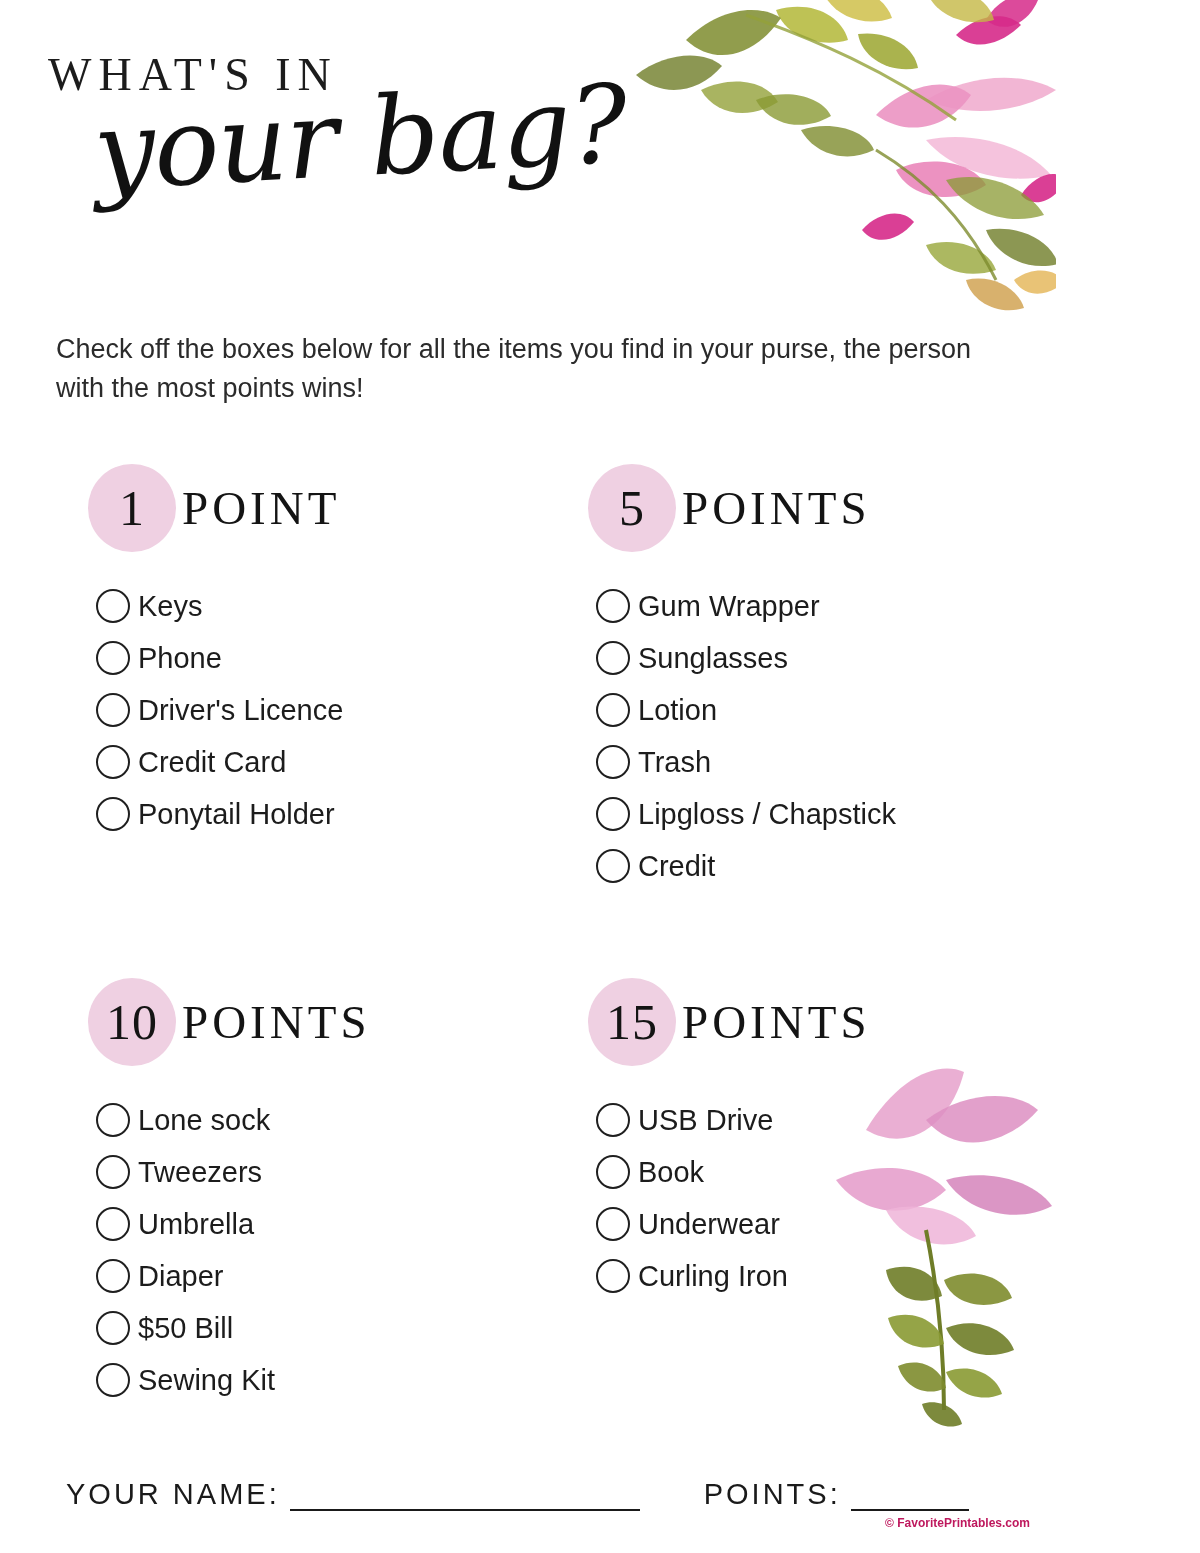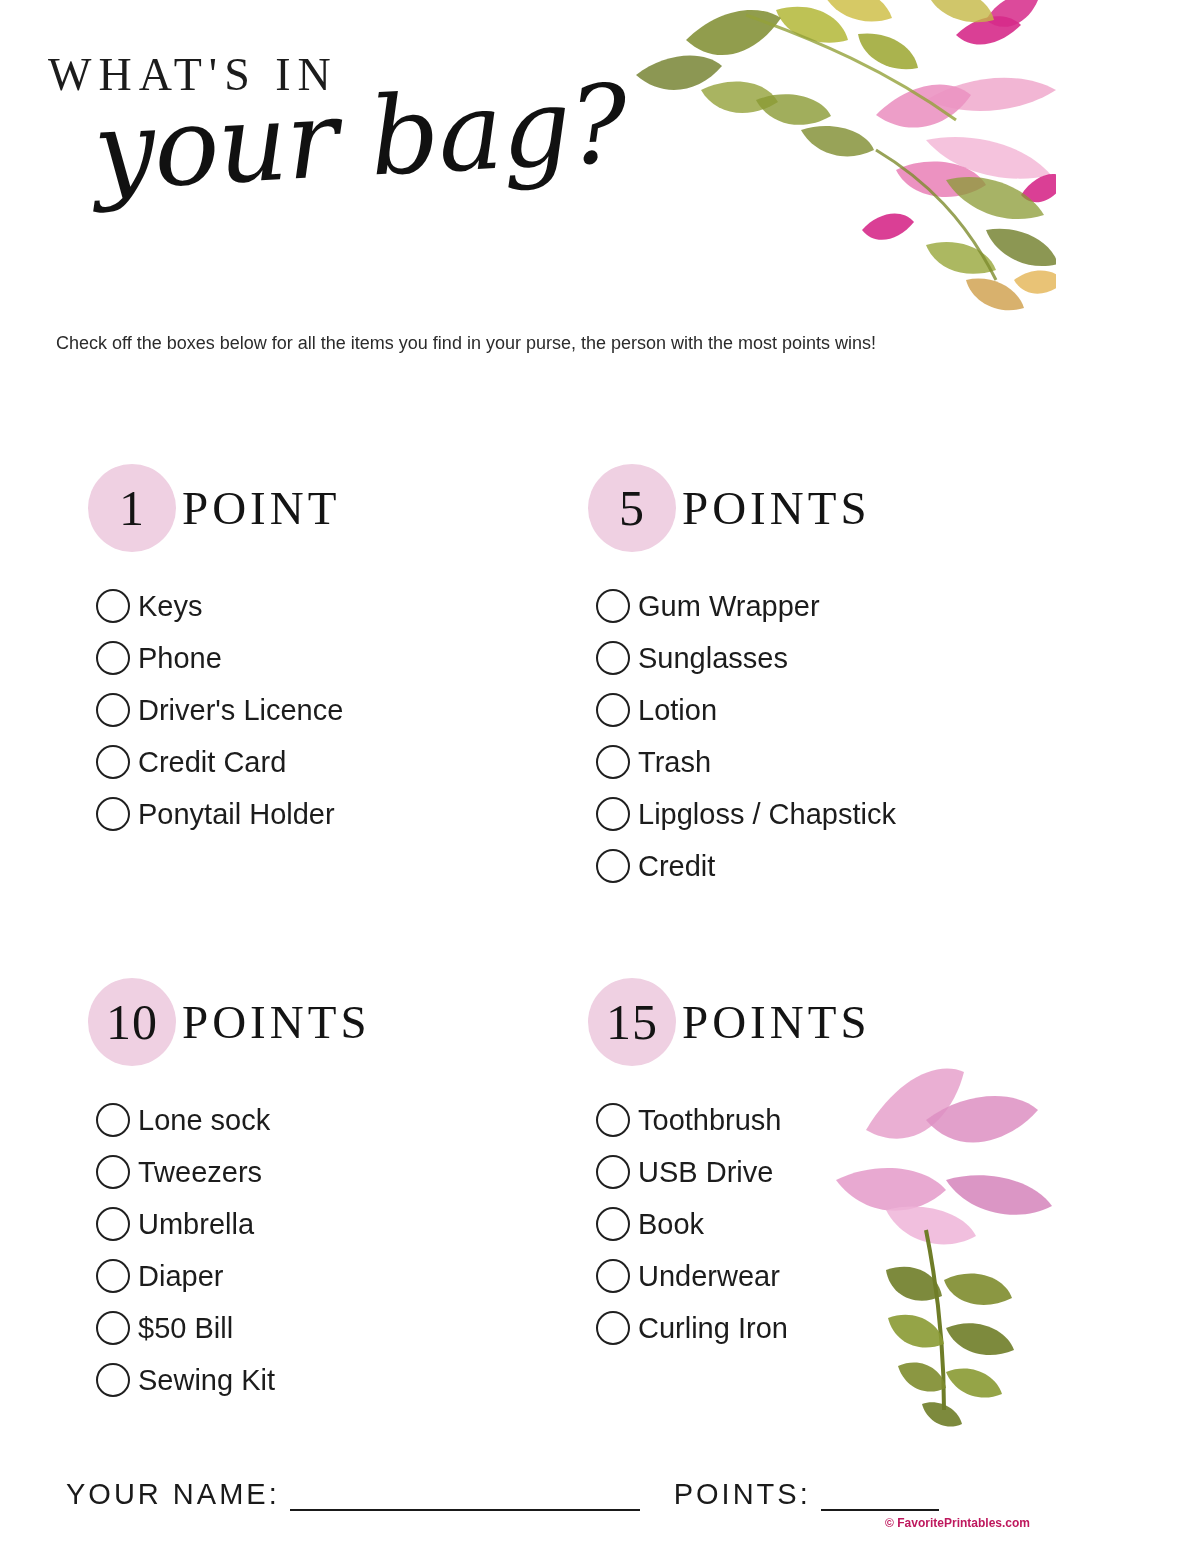--- a/index.html
+++ b/index.html
@@ -62,21 +62,21 @@
     transform: rotate(-3deg);
     transform-origin: left center;
   }
 
   
   .intro {
     position: absolute;
     left: 56px;
     top: 330px;
     width: 940px;
-    font-size: 18px;
+    font-size: 27px;
     line-height: 1.45;
     color: #2b2b2b;
     font-family: "Liberation Sans", sans-serif;
   }
 
   
   .sections {
     position: absolute;
     left: 88px;
     top: 462px;
@@ -158,21 +158,21 @@
     font-size: 29px;
     letter-spacing: 3px;
     color: #1a1a1a;
     white-space: nowrap;
   }
   .line {
     border-bottom: 2px solid #1a1a1a;
     height: 22px;
   }
   .name-line { width: 350px; margin-left: 10px; }
-  .points-label { margin-left: 34px; }
+  .points-label { margin-left: 64px; }
   .points-line { width: 118px; margin-left: 10px; }
 
   .credit {
     position: absolute;
     right: 26px;
     top: 1516px;
     font-size: 12px;
     color: #be185d;
     font-family: "Liberation Sans", sans-serif;
     font-weight: bold;
@@ -355,24 +355,20 @@
       <div class="section">
         <div class="sec-head">
           <div class="pt-circle">
             <span class="pt-num">15</span>
           </div>
           <span class="pt-label">POINTS</span>
         </div>
         <div class="sec-list">
           <div class="item">
             <span class="checkbox"></span>
-            <span class="item-label">Toothbrush</span>
-          </div>
-          <div class="item">
-            <span class="checkbox"></span>
             <span class="item-label">USB Drive</span>
           </div>
           <div class="item">
             <span class="checkbox"></span>
             <span class="item-label">Book</span>
           </div>
           <div class="item">
             <span class="checkbox"></span>
             <span class="item-label">Underwear</span>
           </div>

